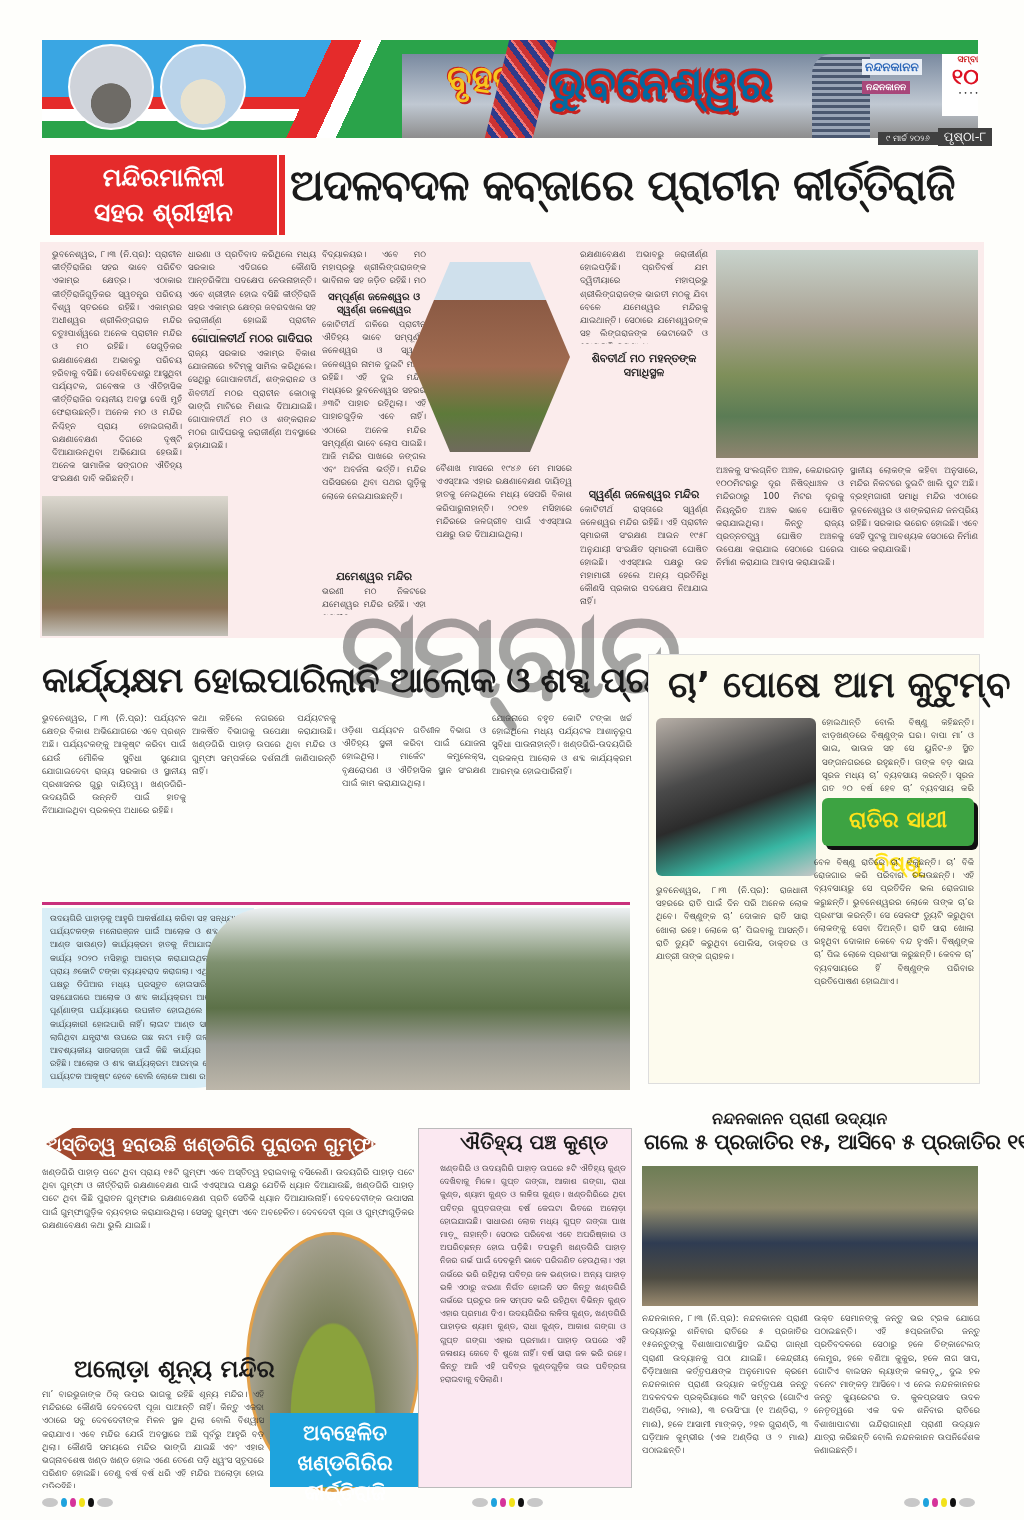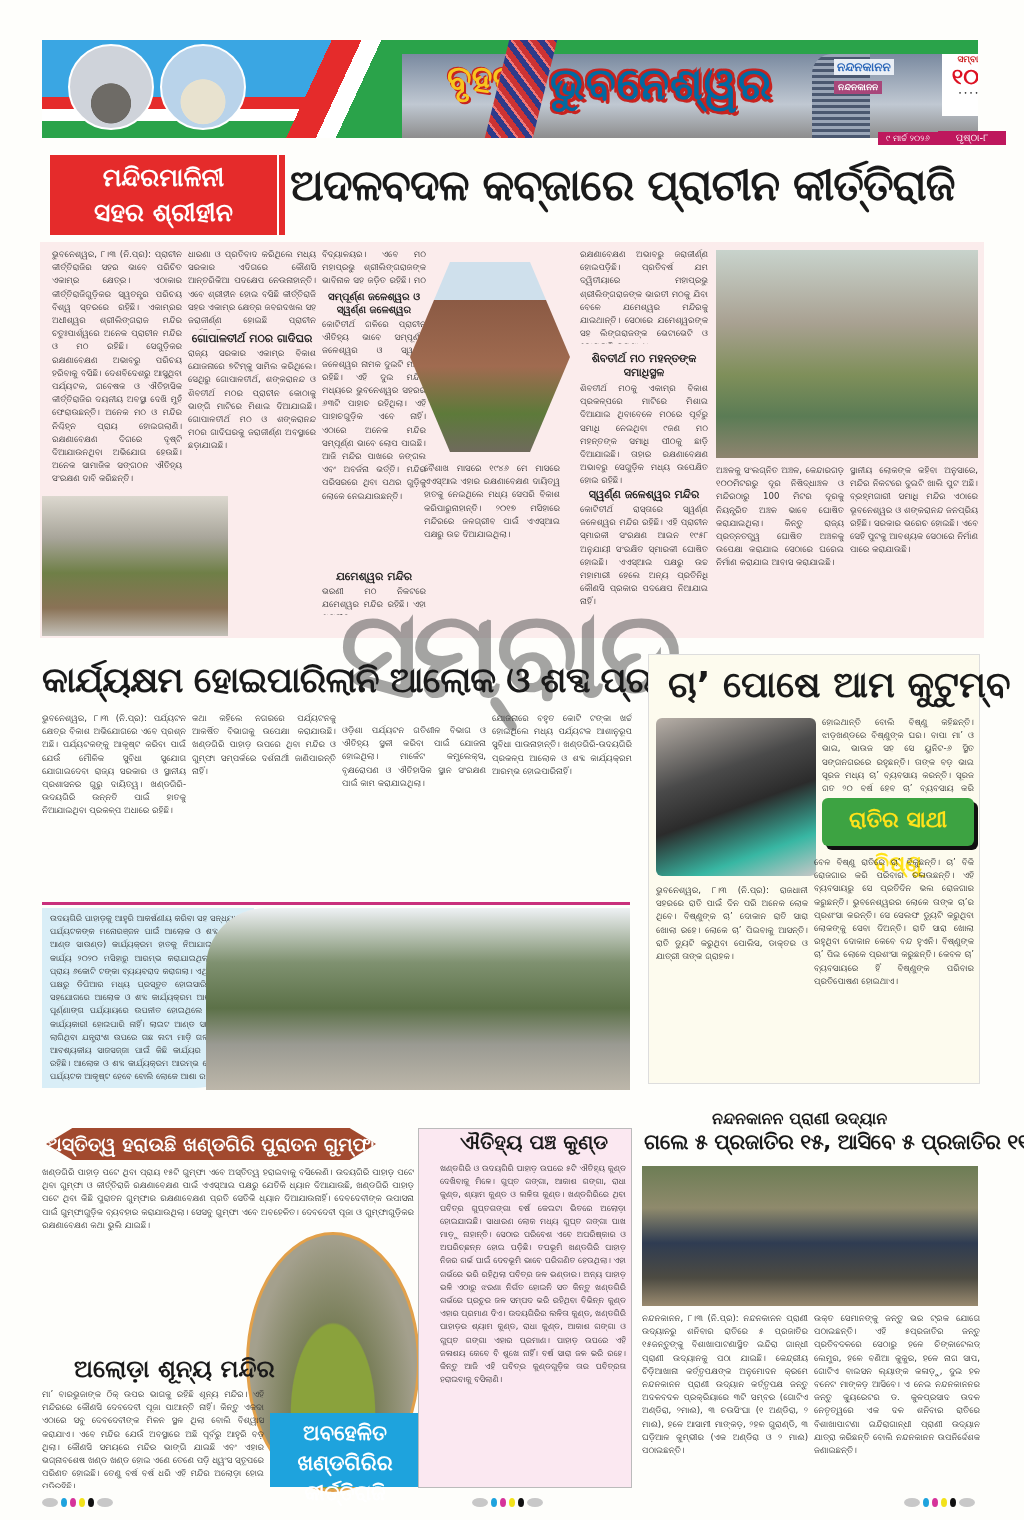--- a/index.html
+++ b/index.html
@@ -19,30 +19,30 @@
   .mast-green-top { position:absolute; left:300px; top:0; width:636px; height:14px; background:#2aa34a; }
   .mast-sky { position:absolute; left:300px; top:14px; width:636px; height:84px; background:linear-gradient(180deg,#7a8aa0,#c0c8d2 60%,#8d8d8d); }
   .swoosh { position:absolute; left:240px; top:0; width:120px; height:98px; background:linear-gradient(115deg, transparent 30%, #e52b2b 30%, #e52b2b 48%, #fff 48%, #fff 60%, #2aa34a 60%); }
   .circle-img { position:absolute; top:4px; width:86px; height:86px; border-radius:50%; border:2px solid #fff; overflow:hidden; }
   .c1 { left: 26px; background: radial-gradient(circle at 50% 70%, #6e6b66 0 28%, #cfd3da 29%); }
   .c2 { left: 118px; background: radial-gradient(circle at 50% 68%, #e8e2cf 0 32%, #b9d3ea 33%); }
   .brihat { position:absolute; left:405px; top:18px; font-size:36px; font-weight:bold; color:#f8c51e; text-shadow: 2px 2px 0 #c8231f, -1px -1px 0 #c8231f; }
   .pattachitra { position:absolute; left:455px; top:0; width:48px; height:98px; background:repeating-linear-gradient(45deg,#c33 0 5px,#2d3b8a 5px 10px,#e77 10px 12px); transform: skewX(-14deg); }
   .city { position:absolute; left:508px; top:18px; font-size:44px; font-weight:bold; color:#0369a1; text-shadow: 3px 3px 0 #c8231f, -2px -2px 0 #c8231f, 2px -2px 0 #c8231f, -2px 2px 0 #c8231f; letter-spacing: 1px; }
   .tower { position:absolute; left:770px; top:14px; width:58px; height:84px; background:repeating-linear-gradient(0deg,#4a5870 0 3px,#9aa6b8 3px 6px); border-radius: 20px 0 0 0; }
-  .nk-box { position:absolute; left:792px; top:16px; width:128px; height:60px;text-decoration:underline; }
+  .nk-box { position:absolute; left:820px; top:16px; width:128px; height:60px;text-decoration:underline; }
   .nk1 { font-size:12px; font-weight:bold; color:#2a66b8; background:#e9eef5; display:inline-block; padding:1px 3px; }
   .nk2 { font-size:9px; font-weight:bold; color:#fff; background:#a8477a; display:inline-block; padding:1px 4px; margin-top:3px; }
   .badge { position:absolute; left:900px; top:14px; width:58px; height:62px; background:#fff; text-align:center; }
   .badge .b1 { font-size:9px; color:#c22; font-weight:bold; }
   .badge .b2 { font-size:22px; color:#d12; font-weight:bold; line-height:24px; }
   .badge .b3 { font-size:6px; color:#333; }
   .date-bar { position:absolute; left:878px; top:126px; height:14px; }
-  .date-bar .d { background:#be185d; color:#fff; font-size:8.5px; padding:1px 8px; display:inline-block; }
-  .date-bar .p { background:#be185d; color:#fff; font-size:10px; padding:1px 18px; display:inline-block; }
+  .date-bar .d { background:#404040; color:#fff; font-size:8.5px; padding:1px 8px; display:inline-block; }
+  .date-bar .p { background:#404040; color:#fff; font-size:13px; padding:1px 6px; display:inline-block; }
 
   
   .kicker-red { position:absolute; left:50px; top:155px; width:227px; height:80px; background:#e52b2b; color:#fff; font-weight:bold; text-align:center; font-size:25px; line-height:35px; padding-top:5px; }
   .kicker-bar { position:absolute; left:277px; top:155px; width:8px; height:80px; background:#e52b2b; border-left:2px solid #fff; }
   .h1 { position:absolute; left:290px; top:160px; font-size:43px; font-weight:bold; color:#1a1a1a; letter-spacing:-1px; white-space:nowrap; }
 
   .pinkbox { position:absolute; left:40px; top:242px; width:944px; height:396px; background:#fbecec; }
 
   
   .wm { position:absolute; left:340px; top:585px; font-size:120px; font-weight:bold; color:rgba(90,90,90,0.55); white-space:nowrap; letter-spacing:-6px; }
@@ -125,23 +125,22 @@
   <div class="txt" style="height:250px;">କୋଟିତୀର୍ଥ ଗଳିରେ ପ୍ରାଚୀନ ଐତିହ୍ୟ ଭାବେ ସମ୍ପୂର୍ଣ୍ଣ ଜଳେଶ୍ୱର ଓ ସ୍ୱର୍ଣ୍ଣ ଜଳେଶ୍ୱର ନାମକ ଦୁଇଟି ମନ୍ଦିର ରହିଛି। ଏହି ଦୁଇ ମନ୍ଦିର ମଧ୍ୟରେ ଭୁବନେଶ୍ୱର ସହରର ୬୩ଟି ପାହାଚ ରହିଥିଲା। ଏହି ପାହାଚଗୁଡ଼ିକ ଏବେ ନାହିଁ। ଏଠାରେ ଅନେକ ମନ୍ଦିର ସମ୍ପୂର୍ଣ୍ଣ ଭାବେ ଲୋପ ପାଇଛି। ଆଜି ମନ୍ଦିର ପାଖରେ ଜଙ୍ଗଲ ଏବଂ ଅବର୍ଜନା ଭର୍ତ୍ତି। ମନ୍ଦିର ପରିସରରେ ଥିବା ପଥର ଗୁଡ଼ିକୁ ଲୋକେ ନେଇଯାଉଛନ୍ତି।</div>
   <div class="sub" style="font-size:11px;">ଯମେଶ୍ୱର ମନ୍ଦିର</div>
   <div class="txt" style="height:30px;">ଭରଣୀ ମଠ ନିକଟରେ ଯମେଶ୍ୱର ମନ୍ଦିର ରହିଛି। ଏହା ପ୍ରାଚୀନ</div>
 </div>
 
 <div class="photo" style="left:410px;top:262px;width:160px;height:190px;clip-path:polygon(25% 0,75% 0,100% 50%,75% 100%,25% 100%,0 50%);background:linear-gradient(180deg,#cfe0ec 0%,#cfe0ec 20%,#8b5a44 20%,#a06b50 55%,#5d7a3a 80%,#6f6a5c 100%);"></div>
 
 <div class="col" style="left:580px;top:248px;width:128px;height:390px;">
   <div class="txt" style="height:96px;">ରକ୍ଷଣାବେକ୍ଷଣ ଅଭାବରୁ ଜରାଜୀର୍ଣ୍ଣ ହୋଇପଡ଼ିଛି। ପ୍ରତିବର୍ଷ ଯମ ଦ୍ୱିତୀୟାରେ ମହାପ୍ରଭୁ ଶ୍ରୀଲିଙ୍ଗରାଜଙ୍କ ଭାରତୀ ମଠକୁ ଯିବା ବେଳେ ଯମେଶ୍ୱର ମନ୍ଦିରକୁ ଯାଇଥାନ୍ତି। ସେଠାରେ ଯମେଶ୍ୱରଙ୍କ ସହ ଲିଙ୍ଗରାଜଙ୍କ ଭେଟାଭେଟି ଓ ଭୋଗଲାଗି କରାଯାଏ।</div>
   <div class="sub" style="font-size:11px;line-height:14px;margin-top:8px;">ଶିବତୀର୍ଥ ମଠ ମହନ୍ତଙ୍କ ସମାଧିସ୍ଥଳ</div>
-  <div class="txt" style="height:110px;">ଶିବତୀର୍ଥ ମଠକୁ ଏକାମ୍ର ବିକାଶ ପ୍ରକଳ୍ପରେ ମାଟିରେ ମିଶାଇ ଦିଆଯାଇ ଥିବାବେଳେ ମଠରେ ପୂର୍ବରୁ ସମାଧି ନେଇଥିବା ୯ଜଣ ମଠ ମହନ୍ତଙ୍କ ସମାଧି ପୀଠକୁ ଛାଡ଼ି ଦିଆଯାଇଛି। ତାହାର ରକ୍ଷଣାବେକ୍ଷଣ ଅଭାବରୁ ସେଗୁଡ଼ିକ ମଧ୍ୟ ଉପେକ୍ଷିତ ହୋଇ ରହିଛି।</div>
-</div>
-<div class="col txt" style="left:424px;top:462px;width:136px;height:168px;">ବୈଶାଖ ମାସରେ ୧୯୪୬ ମେ ମାସରେ ଏଏସ୍‌ଆଇ ଏହାର ରକ୍ଷଣାବେକ୍ଷଣ ଦାୟିତ୍ୱ ହାତକୁ ନେଇଥିଲେ ମଧ୍ୟ ସେପରି ବିକାଶ କରିପାରୁନାହାନ୍ତି। ୨୦୧୭ ମସିହାରେ ମନ୍ଦିରରେ ଜଳଗ୍ରୀବ ପାଇଁ ଏଏସ୍‌ଆଇ ପକ୍ଷରୁ ଉଚ୍ଚ ଦିଆଯାଇଥିଲା।</div>
+</div>
+<div class="col txt" style="left:436px;top:462px;width:136px;height:168px;">ବୈଶାଖ ମାସରେ ୧୯୪୬ ମେ ମାସରେ ଏଏସ୍‌ଆଇ ଏହାର ରକ୍ଷଣାବେକ୍ଷଣ ଦାୟିତ୍ୱ ହାତକୁ ନେଇଥିଲେ ମଧ୍ୟ ସେପରି ବିକାଶ କରିପାରୁନାହାନ୍ତି। ୨୦୧୭ ମସିହାରେ ମନ୍ଦିରରେ ଜଳଗ୍ରୀବ ପାଇଁ ଏଏସ୍‌ଆଇ ପକ୍ଷରୁ ଉଚ୍ଚ ଦିଆଯାଇଥିଲା।</div>
 <div class="col" style="left:580px;top:486px;width:128px;height:150px;">
   <div class="sub" style="font-size:11px;">ସ୍ୱର୍ଣ୍ଣ ଜଳେଶ୍ୱର ମନ୍ଦିର</div>
   <div class="txt" style="height:126px;">କୋଟିତୀର୍ଥ ରାସ୍ତାରେ ସ୍ୱର୍ଣ୍ଣ ଜଳେଶ୍ୱର ମନ୍ଦିର ରହିଛି। ଏହି ପ୍ରାଚୀନ ସ୍ମାରକୀ ସଂରକ୍ଷଣ ଆଇନ ୧୯୫୮ ଅନୁଯାୟୀ ସଂରକ୍ଷିତ ସ୍ମାରକୀ ଘୋଷିତ ହୋଇଛି। ଏଏସ୍‌ଆଇ ପକ୍ଷରୁ ଉଚ୍ଚ ମହାମାରୀ ହେଲେ ଅନ୍ୟ ପ୍ରତିନିଧି କୌଣସି ପ୍ରକାର ପଦକ୍ଷେପ ନିଆଯାଇ ନାହିଁ।</div>
 </div>
 
 <div class="photo" style="left:716px;top:250px;width:262px;height:208px;background:linear-gradient(180deg,#c8d3cc 0%,#a9a192 35%,#7f8f5a 60%,#5b7c55 80%,#8f8470 100%);"></div>
 <div class="col txt" style="left:716px;top:464px;width:128px;height:170px;">ଅଞ୍ଚଳକୁ ସଂଲଗ୍ନିତ ଅଞ୍ଚଳ, କେନ୍ଦାରଗଡ଼ ୧୦୦ମିଟରରୁ ଦୂର ନିଷିଦ୍ଧାଞ୍ଚଳ ଓ ମନ୍ଦିରଠାରୁ 100 ମିଟର ଦୂରକୁ ନିୟନ୍ତ୍ରିତ ଅଞ୍ଚଳ ଭାବେ ଘୋଷିତ କରାଯାଇଥିଲା। କିନ୍ତୁ ରାଜ୍ୟ ପ୍ରତ୍ନତତ୍ତ୍ୱ ଘୋଷିତ ଅଞ୍ଚଳକୁ ଉପେକ୍ଷା କରାଯାଇ ସେଠାରେ ଘରେଇ ନିର୍ମାଣ କରାଯାଇ ଆବାସ କରାଯାଇଛି।</div>
 <div class="col txt" style="left:850px;top:464px;width:128px;height:170px;">ସ୍ଥାନୀୟ ଲୋକଙ୍କ କହିବା ଅନୁସାରେ, ମନ୍ଦିର ନିକଟରେ ଦୁଇଟି ଖାଲି ପୁଟ ଅଛି। ବ୍ରହ୍ମଗାରୀ ସମାଧି ମନ୍ଦିର ଏଠାରେ ଭୂବନେଶ୍ୱର ଓ ଶଙ୍କରାନନ୍ଦ ଜନପ୍ରିୟ ରହିଛି। ସରକାର ଭରେଚ ହୋଇଛି। ଏବେ ସେହି ପୁଟକୁ ଆବଶ୍ୟକ ସେଠାରେ ନିର୍ମାଣ ପାରେ କରାଯାଉଛି।</div>
 
 <div class="photo" style="left:42px;top:496px;width:186px;height:140px;background:linear-gradient(180deg,#dcd8cf 0%,#a8a59a 30%,#6f7f47 55%,#8a7256 80%,#c3c0b8 100%);"></div>

